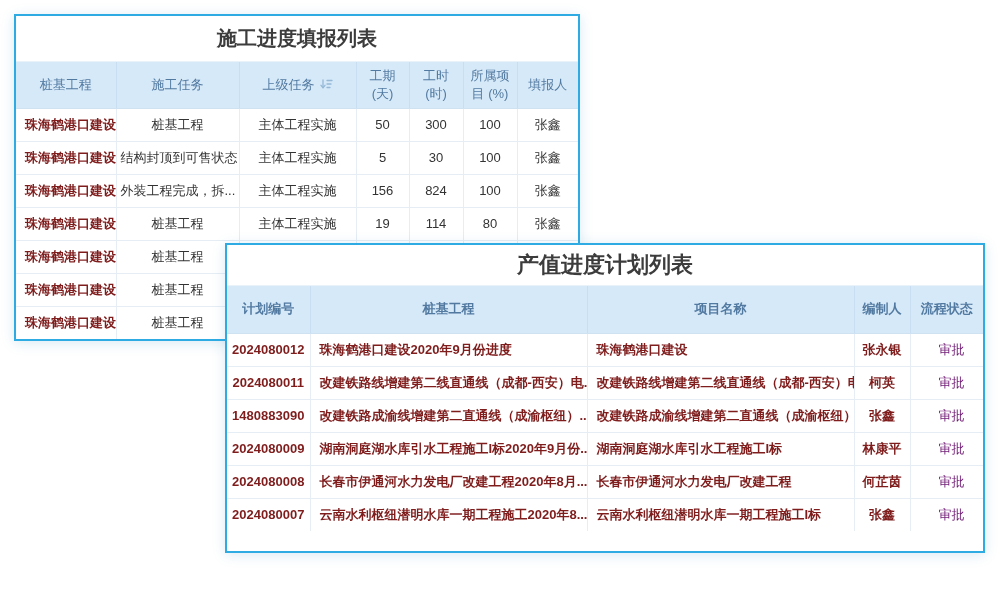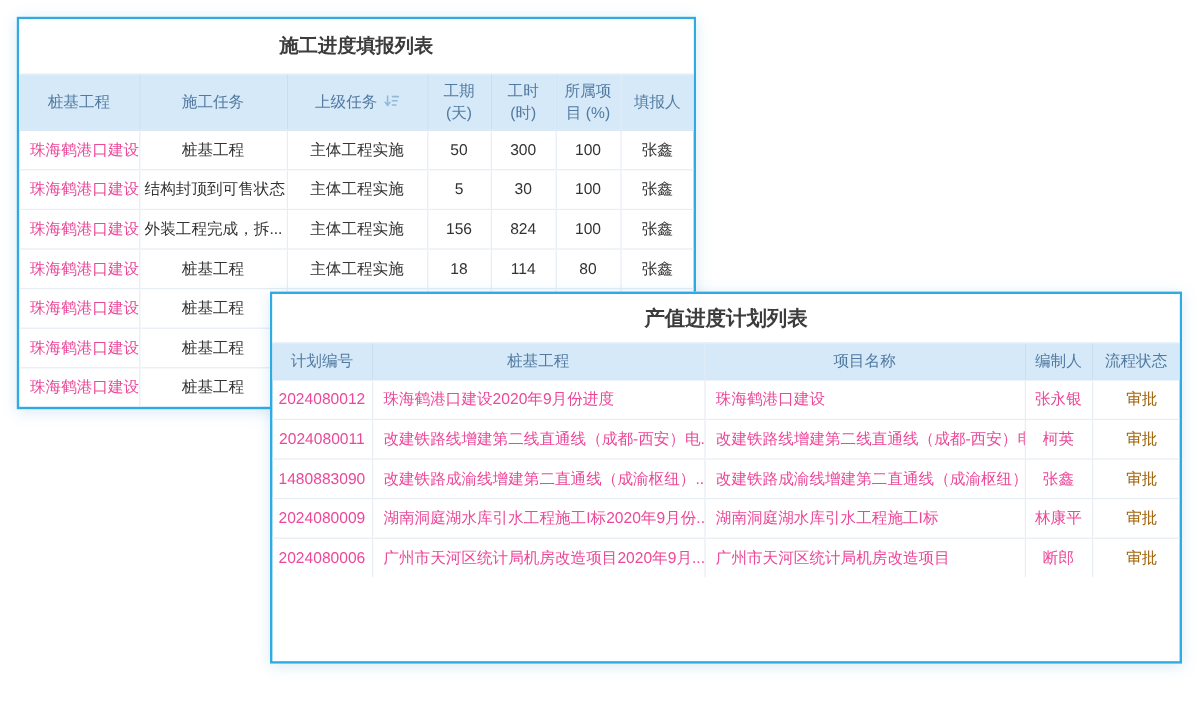--- a/index.html
+++ b/index.html
@@ -15,47 +15,47 @@
   }
   #w1 { left: 14px; top: 14px; width: 566px; height: 327px; }
   #w2 { left: 225px; top: 243px; width: 760px; height: 310px; }
 
   .titlebar {
     display: flex; align-items: center; justify-content: center;
     font-weight: bold; color: #3c3c3c;
     border-bottom: 1px solid #e9f2f9;
     background: #ffffff;
   }
-  #w1 .titlebar { height: 46px; font-size: 16px; }
-  #w2 .titlebar { height: 41px; font-size: 17px; }
+  #w1 .titlebar { height: 46px; font-size: 20px; }
+  #w2 .titlebar { height: 41px; font-size: 22px; }
 
   table { border-collapse: collapse; table-layout: fixed; width: 100%; }
 
   th {
     background: #d6e9f8; color: #527aa1; font-weight: normal;
     font-size: 13px; line-height: 1.35; text-align: center;
     border-bottom: 1px solid #cfe2f1; vertical-align: middle;
     padding: 2px 3px; overflow: hidden;
   }
   #w1 th { height: 46px; }
-  #w2 th { height: 30px; }
+  #w2 th { height: 47px; font-weight: bold; }
   th + th { border-left: 1px solid #c9def0; }
 
   td {
     height: 33px; font-size: 13px; color: #333333; text-align: center;
     vertical-align: middle; white-space: nowrap; overflow: hidden;
     padding: 0 4px;
   }
   td + td { border-left: 1px solid #e6edf4; }
   tbody tr:not(:last-child) td { border-bottom: 1px solid #e6edf4; }
 
   .al { text-align: left; padding-left: 9px; }
 
-  .lnk { color: #ec4899; cursor: pointer; }
-  .green { color: #a16207; cursor: pointer; margin-left: 24px; }
+  .lnk { color: #7f1d1d; cursor: pointer; font-weight: bold; }
+  .green { color: #701a75; cursor: pointer; margin-left: 24px; }
   .green-u { }
 
   .sort-icon { vertical-align: -2px; margin-left: 4px; }
 </style>
 </head>
 <body>
 
 <div class="window" id="w1">
   <div class="titlebar">
     <span>施工进度填报列表</span>
@@ -116,21 +116,21 @@
         <td>主体工程实施</td>
         <td>156</td>
         <td>824</td>
         <td>100</td>
         <td>张鑫</td>
       </tr>
       <tr>
         <td class="al"><span class="lnk">珠海鹤港口建设</span></td>
         <td>桩基工程</td>
         <td>主体工程实施</td>
-        <td>18</td>
+        <td>19</td>
         <td>114</td>
         <td>80</td>
         <td>张鑫</td>
       </tr>
       <tr>
         <td class="al"><span class="lnk">珠海鹤港口建设</span></td>
         <td>桩基工程</td>
         <td></td>
         <td></td>
         <td></td>
@@ -203,21 +203,28 @@
         <td><span class="green">审批</span><span class="green green-u">通过</span></td>
       </tr>
       <tr>
         <td><span class="lnk">2024080009</span></td>
         <td class="al"><span class="lnk">湖南洞庭湖水库引水工程施工I标2020年9月份...</span></td>
         <td class="al"><span class="lnk">湖南洞庭湖水库引水工程施工I标</span></td>
         <td><span class="lnk">林康平</span></td>
         <td><span class="green">审批</span><span class="green green-u">通过</span></td>
       </tr>
       <tr>
-        <td><span class="lnk">2024080006</span></td>
-        <td class="al"><span class="lnk">广州市天河区统计局机房改造项目2020年9月...</span></td>
-        <td class="al"><span class="lnk">广州市天河区统计局机房改造项目</span></td>
-        <td><span class="lnk">断郎</span></td>
+        <td><span class="lnk">2024080008</span></td>
+        <td class="al"><span class="lnk">长春市伊通河水力发电厂改建工程2020年8月...</span></td>
+        <td class="al"><span class="lnk">长春市伊通河水力发电厂改建工程</span></td>
+        <td><span class="lnk">何芷茵</span></td>
+        <td><span class="green">审批</span><span class="green green-u">通过</span></td>
+      </tr>
+      <tr>
+        <td><span class="lnk">2024080007</span></td>
+        <td class="al"><span class="lnk">云南水利枢纽潜明水库一期工程施工2020年8...</span></td>
+        <td class="al"><span class="lnk">云南水利枢纽潜明水库一期工程施工I标</span></td>
+        <td><span class="lnk">张鑫</span></td>
         <td><span class="green">审批</span><span class="green green-u">通过</span></td>
       </tr>
     </tbody>
   </table>
 </div>
 
 </body></html>

